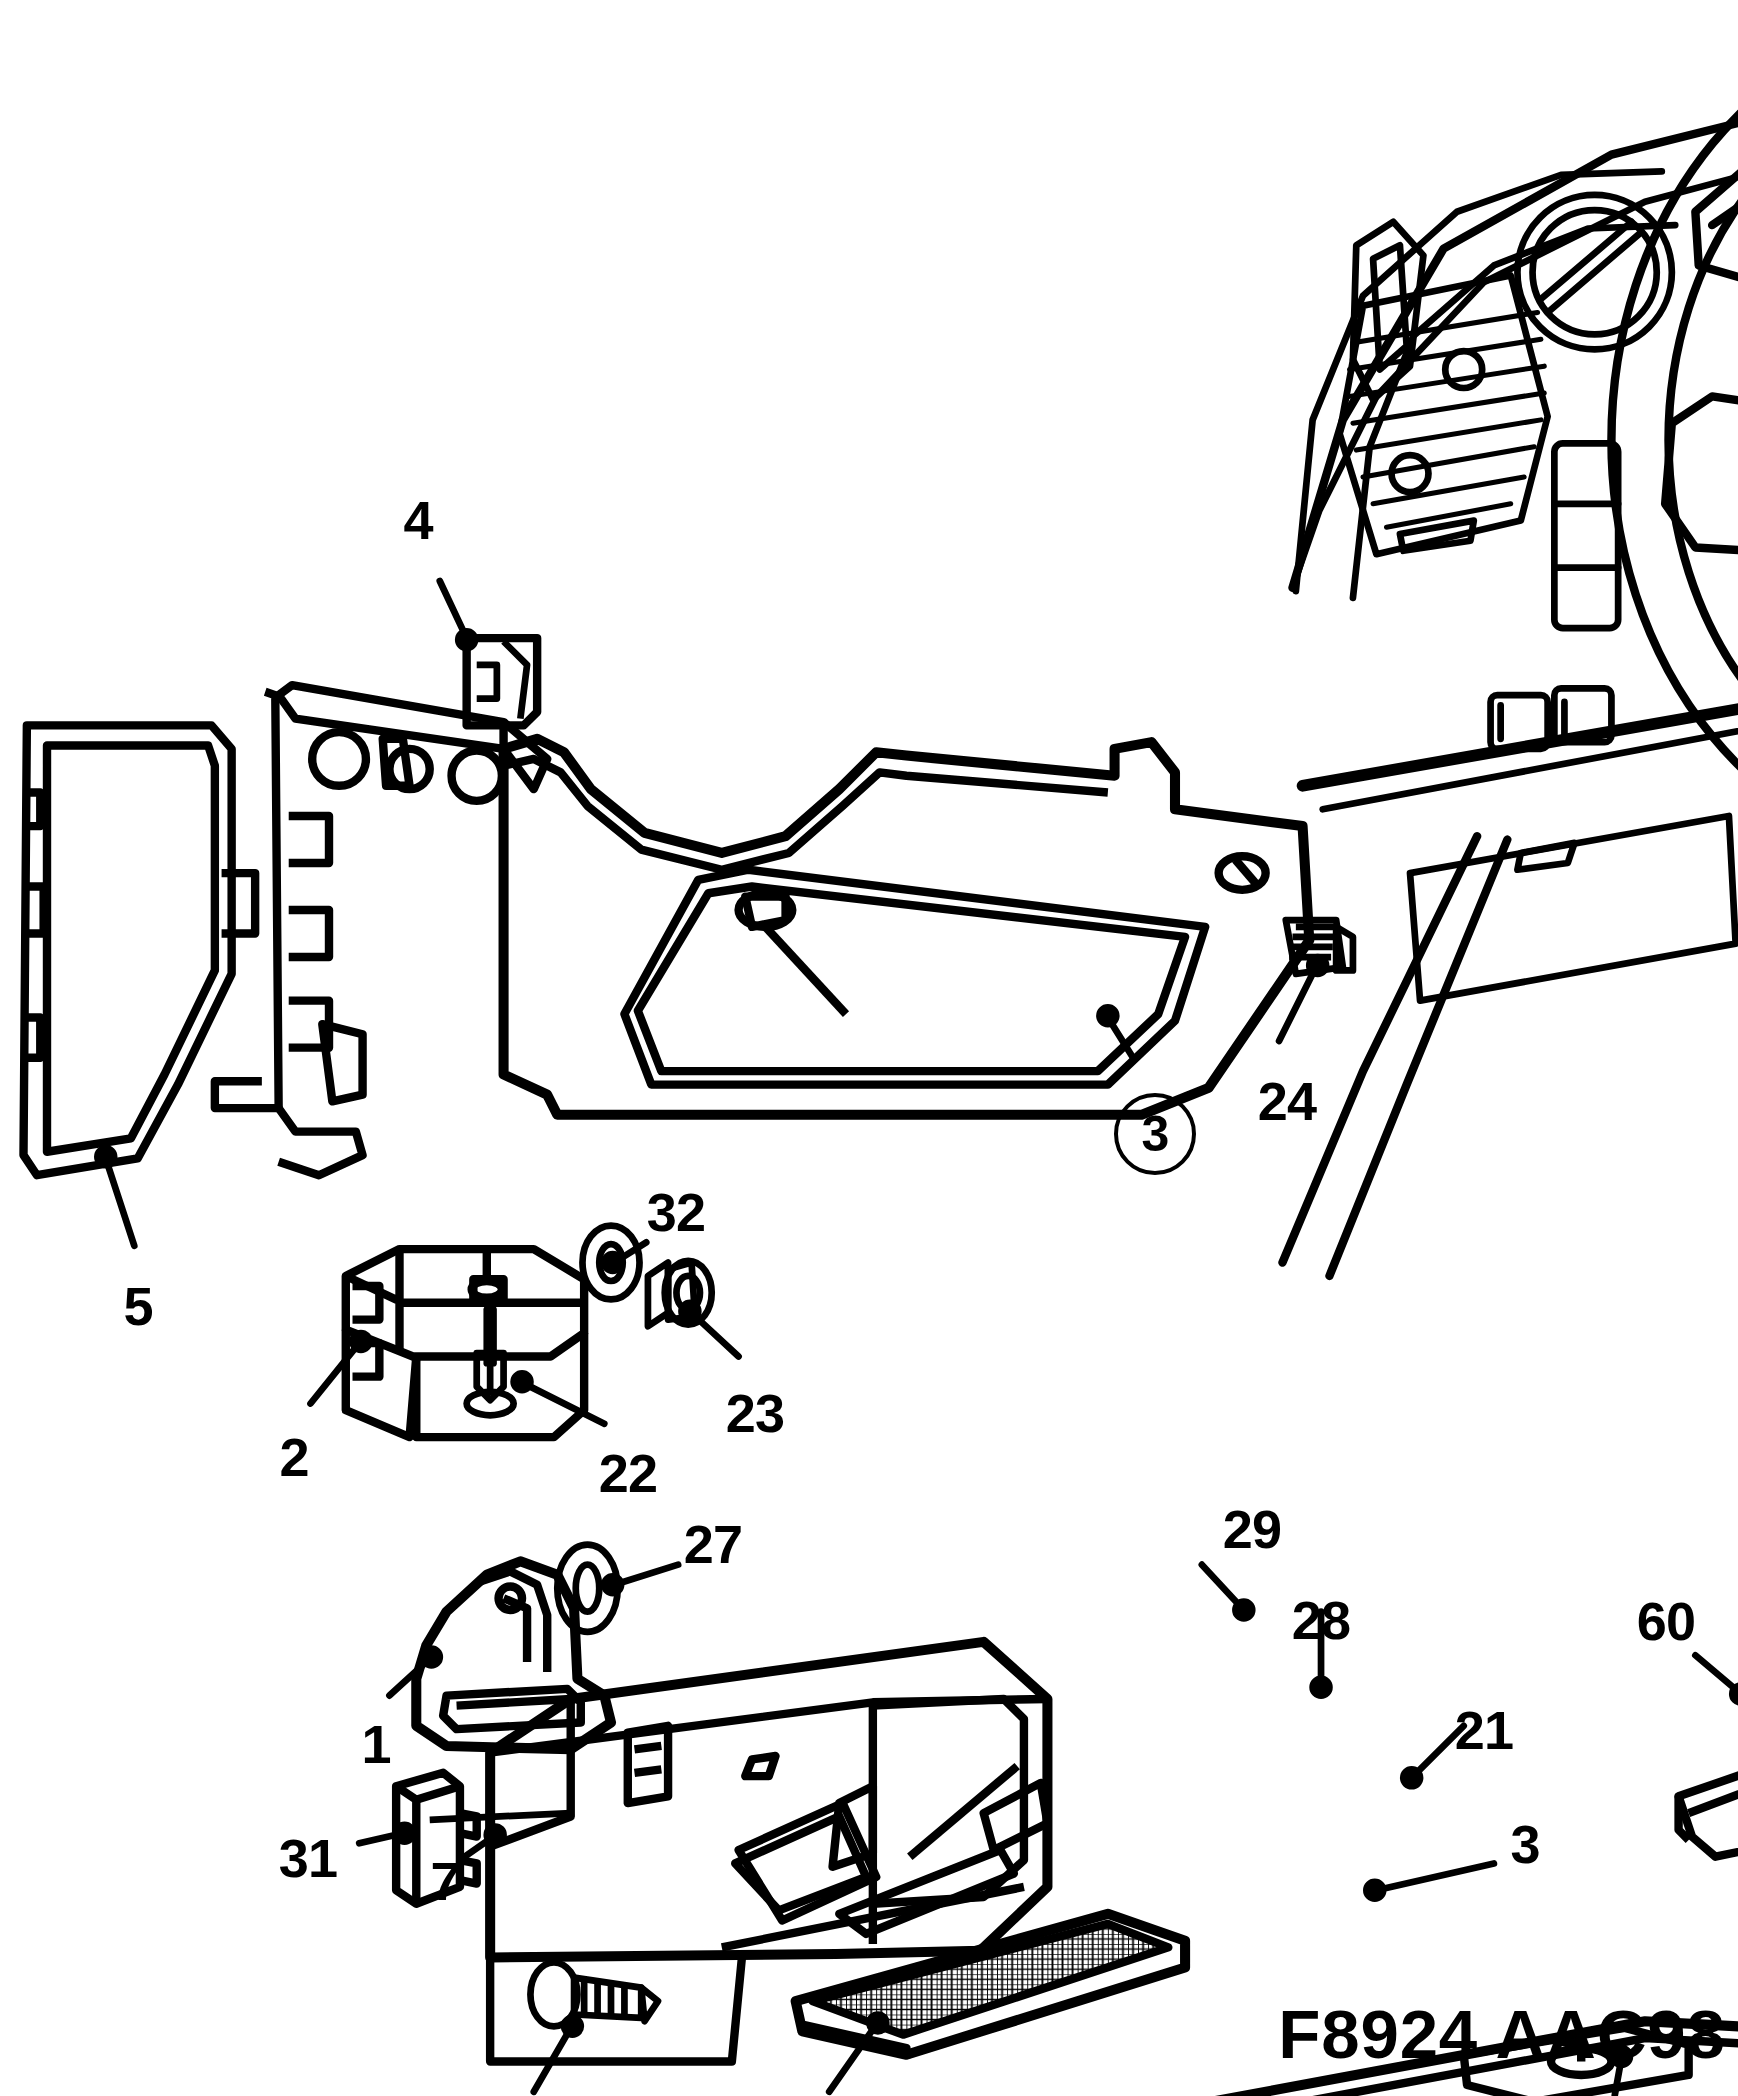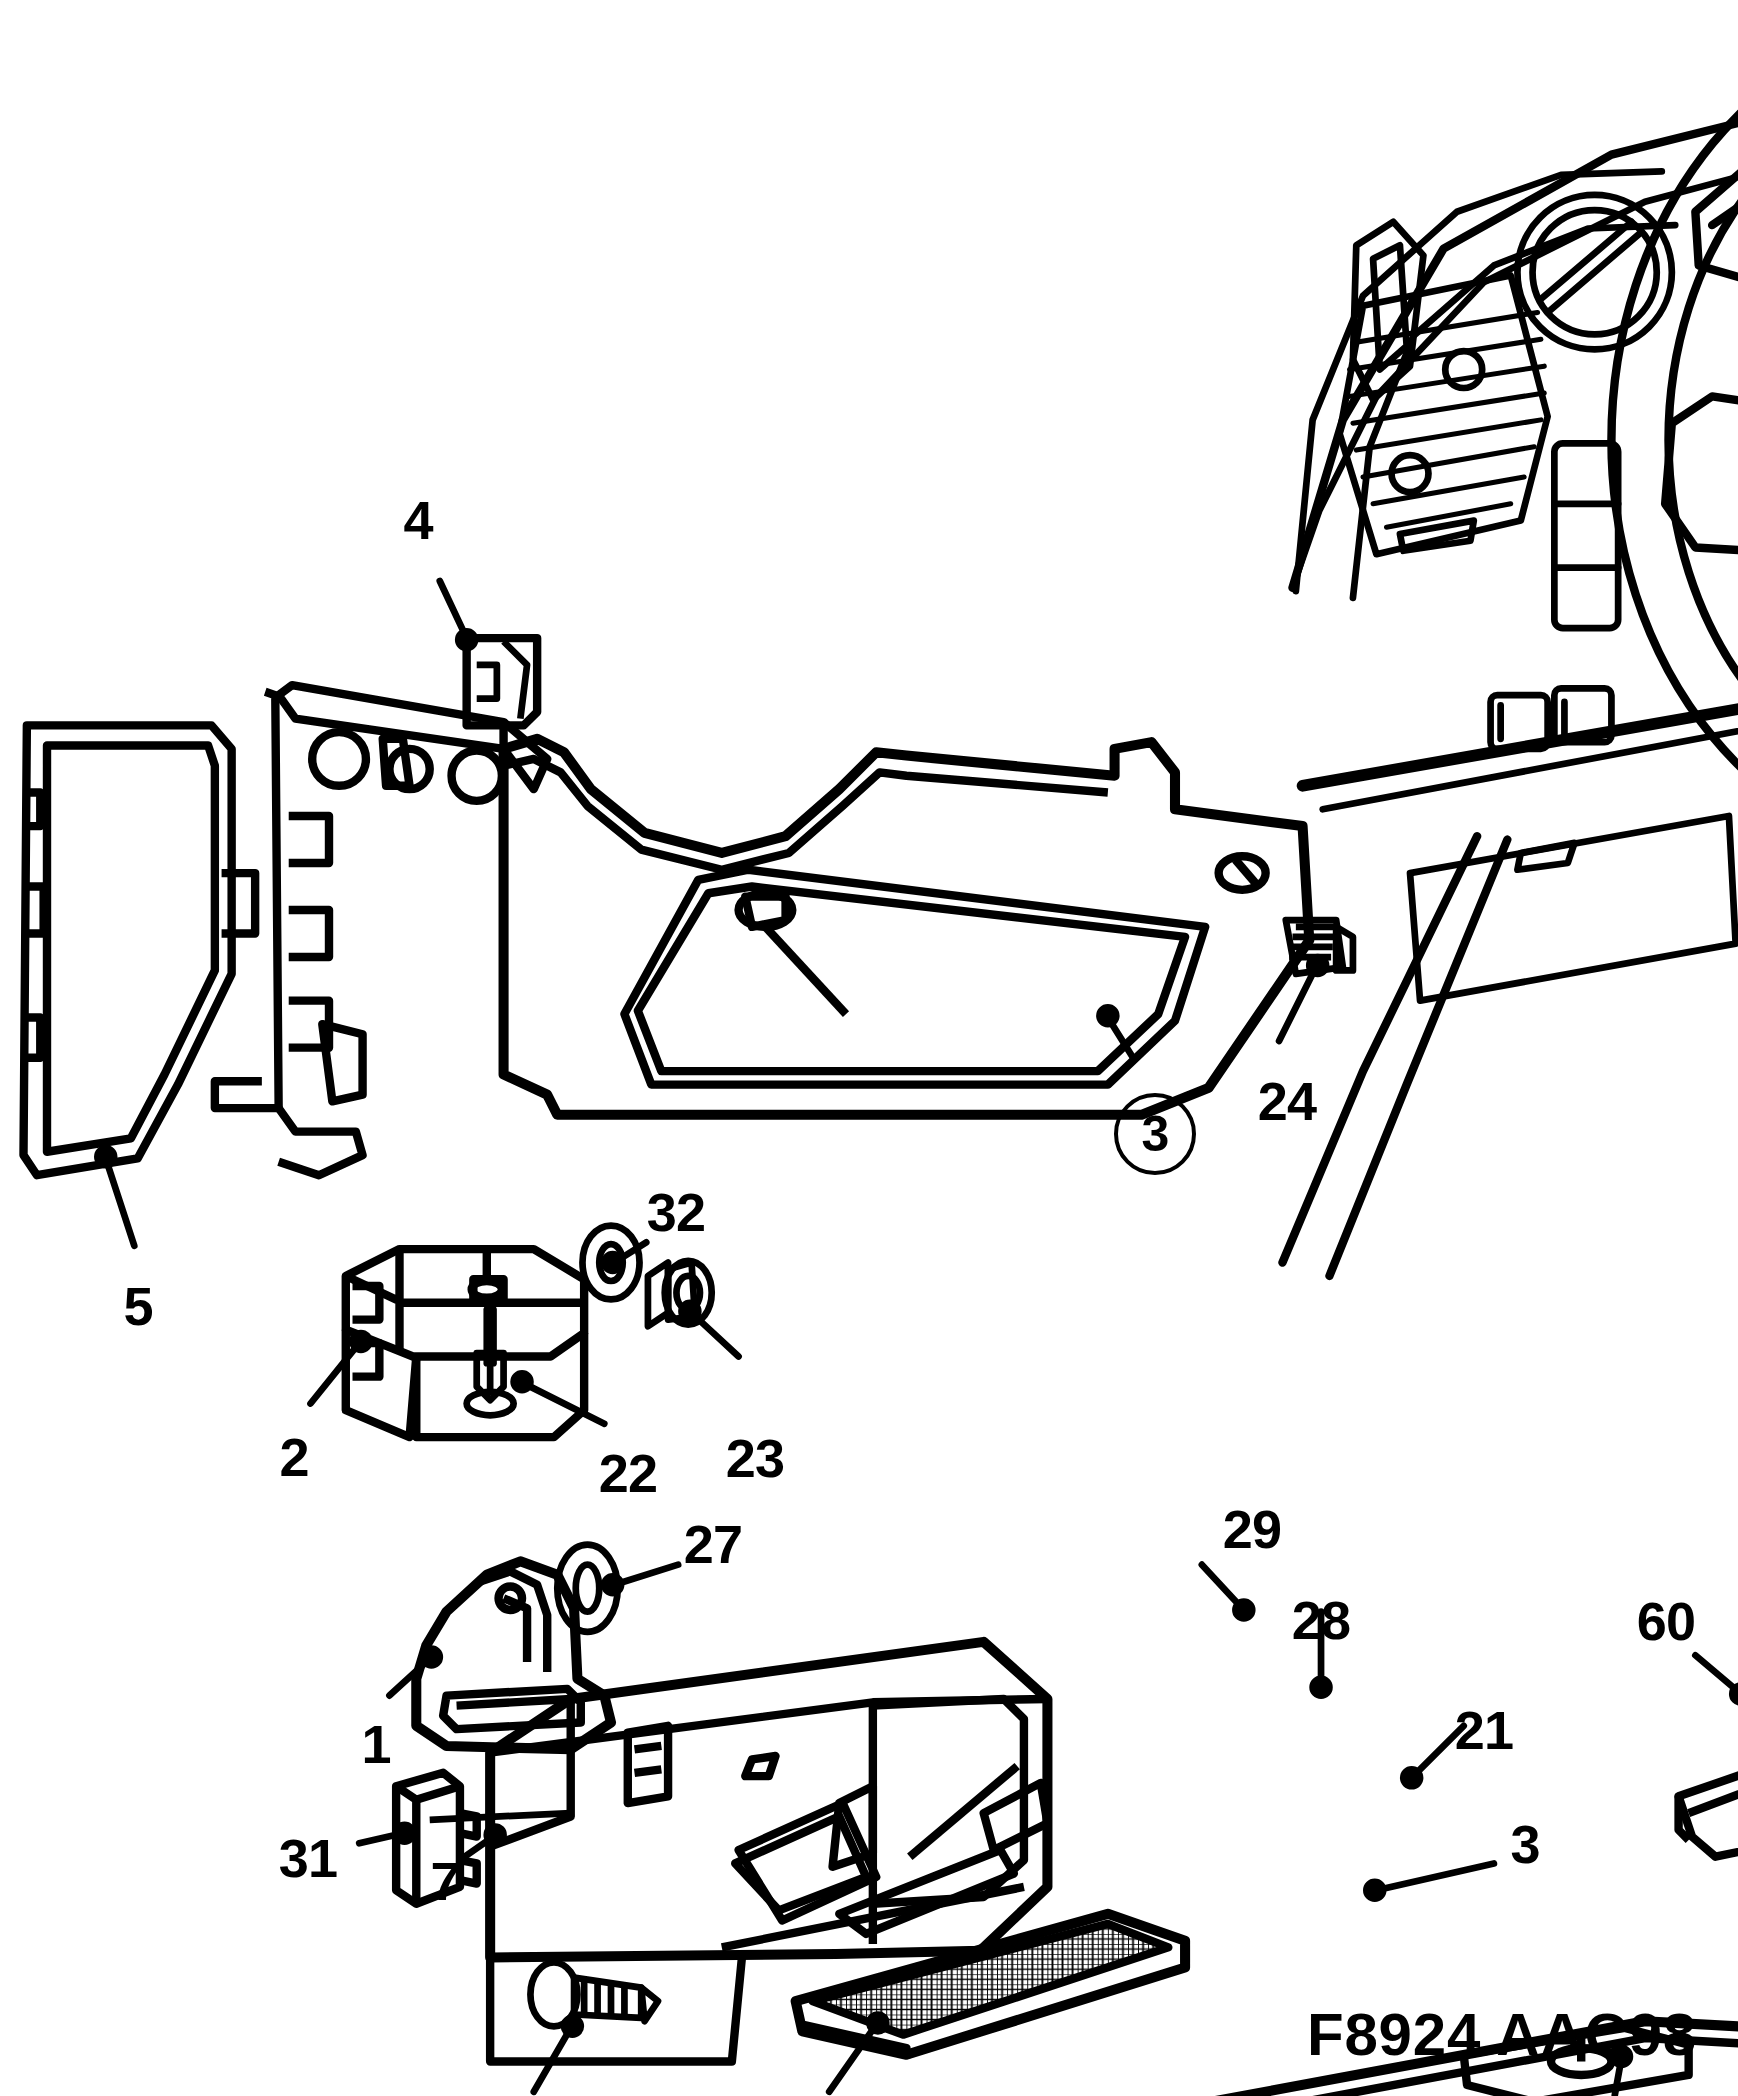--- a/index.html
+++ b/index.html
@@ -29,21 +29,21 @@
     width:74px;height:74px;
     border:4.2px solid #000;
     border-radius:50%;
     display:flex;align-items:center;justify-content:center;
     font-size:50px;
   }
   .figcode{
     position:absolute;
     font-family:"Liberation Sans", sans-serif;
     font-weight:700;
-    font-size:60px;
+    font-size:69px;
     color:#000;
     letter-spacing:0.8px;
     white-space:nowrap;
     transform:translate(-50%,-50%);
   }
 </style>
 </head>
 <body>
 
 <div id="sheet">
@@ -585,21 +585,21 @@
         <circle cx="1248" cy="1313" r="5" fill="#000"></circle>
     </g>
   </svg>
 
   <div id="callout-layer">
       <div class="callout" style="left: 418px; top: 520px;">4</div>
       <div class="callout" style="left: 138px; top: 1306px;">5</div>
       <div class="callout circled" style="left: 1155px; top: 1134px;">3</div>
       <div class="callout" style="left: 1287px; top: 1101px;">24</div>
       <div class="callout" style="left: 676px; top: 1212px;">32</div>
-      <div class="callout" style="left: 755px; top: 1413px; margin-top: 45px;">23</div>
+      <div class="callout" style="left: 755px; top: 1413px;">23</div>
       <div class="callout" style="left: 294px; top: 1457px;">2</div>
       <div class="callout" style="left: 628px; top: 1473px;">22</div>
       <div class="callout" style="left: 713px; top: 1544px; text-align: right;">27</div>
       <div class="callout" style="left: 376px; top: 1744px;">1</div>
       <div class="callout" style="left: 308px; top: 1858px;">31</div>
       <div class="callout" style="left: 445px; top: 1881px;">7</div>
       <div class="callout" style="left: 1252px; top: 1529px;">29</div>
       <div class="callout" style="left: 1321px; top: 1572px; margin-top: 48px;">28</div>
       <div class="callout" style="left: 1484px; top: 1692px; margin-top: 38px;">21</div>
       <div class="callout" style="left: 1666px; top: 1621px;">60</div>

